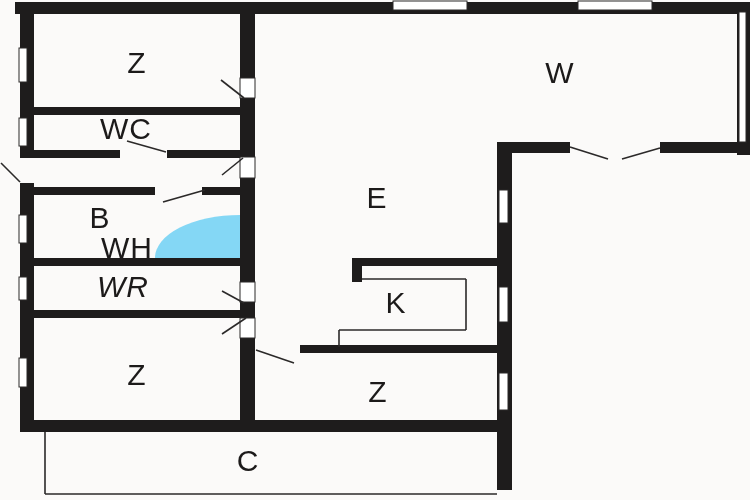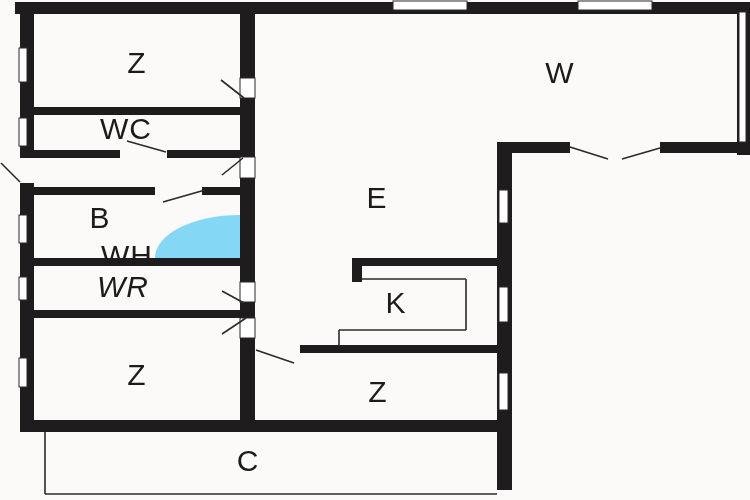--- a/index.html
+++ b/index.html
@@ -80,21 +80,21 @@
       <line x1="466" y1="279" x2="466" y2="330" stroke="#2b2929" stroke-width="1.6"></line>
       <line x1="466" y1="330" x2="339" y2="330" stroke="#2b2929" stroke-width="1.6"></line>
       <line x1="339" y1="330" x2="339" y2="347" stroke="#2b2929" stroke-width="1.6"></line>
       <line x1="45" y1="432" x2="45" y2="494" stroke="#2b2929" stroke-width="1.6"></line>
       <line x1="45" y1="494" x2="497" y2="494" stroke="#2b2929" stroke-width="1.6"></line>
     </svg>
   <div id="labels">
       <div class="room-label" style="left: 137px; top: 63px;">Z</div>
       <div class="room-label" style="left: 126px; top: 129px;">WC</div>
       <div class="room-label" style="left: 100px; top: 218px;">B</div>
-      <div class="room-label" style="left: 127px; top: 256px;">WH</div>
+      <div class="room-label" style="left: 127px; top: 248px;">WH</div>
       <div class="room-label" style="left: 123px; top: 287px; font-style: italic;">WR</div>
       <div class="room-label" style="left: 137px; top: 375px;">Z</div>
       <div class="room-label" style="left: 377px; top: 198px;">E</div>
       <div class="room-label" style="left: 396px; top: 303px;">K</div>
       <div class="room-label" style="left: 378px; top: 392px;">Z</div>
       <div class="room-label" style="left: 560px; top: 73px;">W</div>
       <div class="room-label" style="left: 248px; top: 461px;">C</div>
     </div>
 </div>
 

